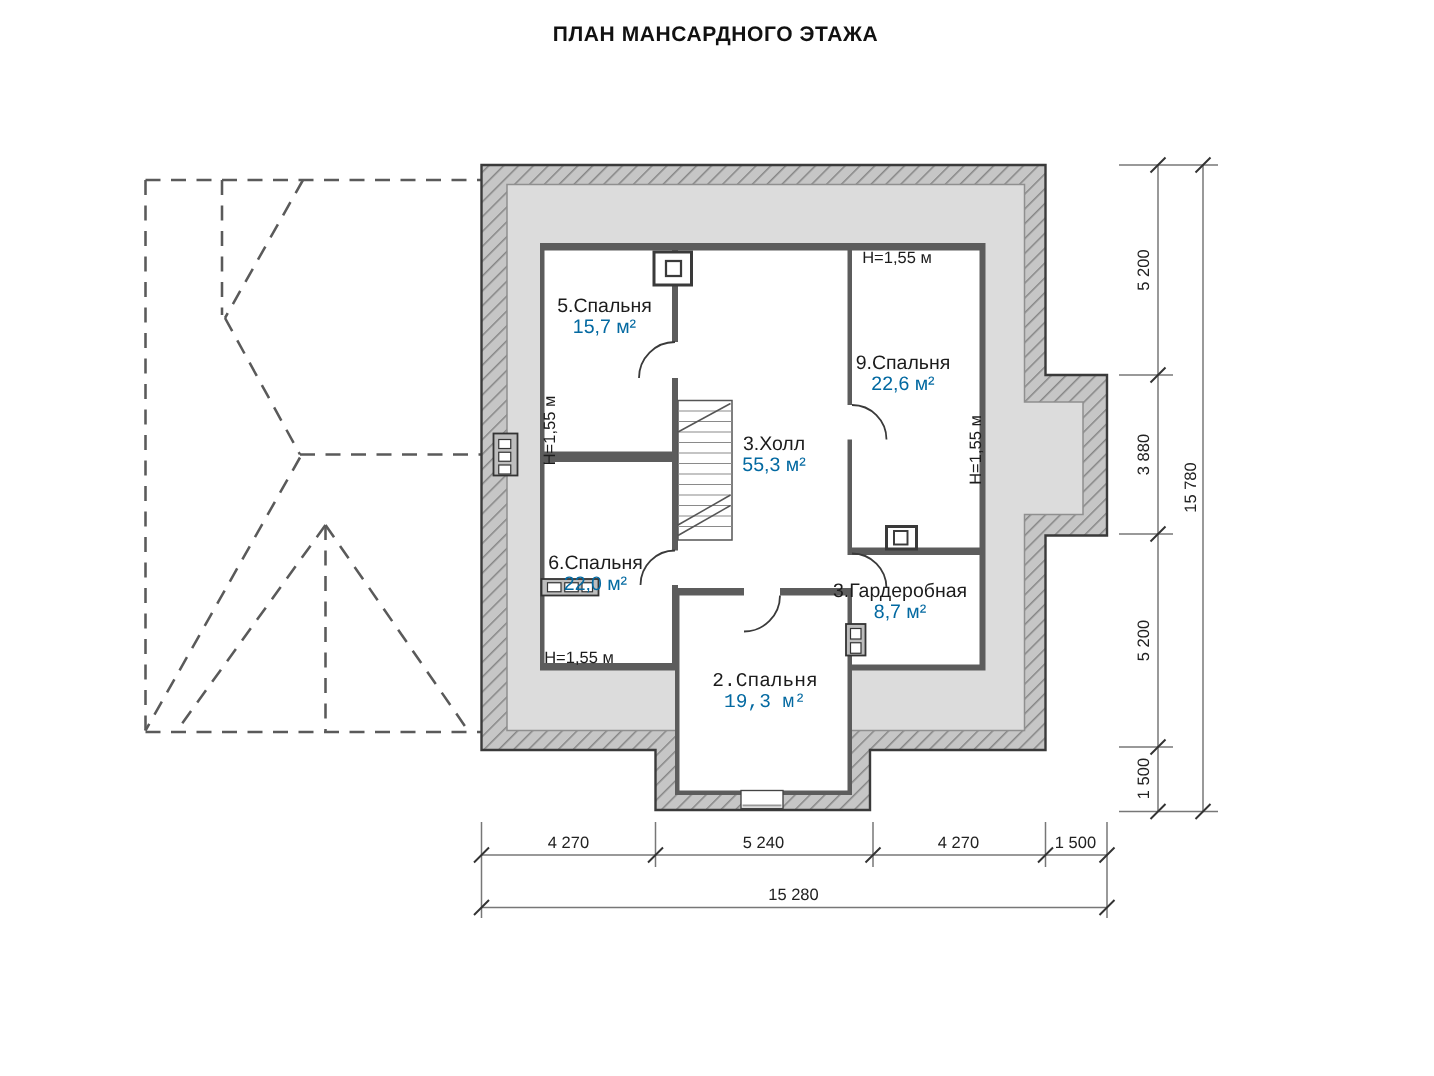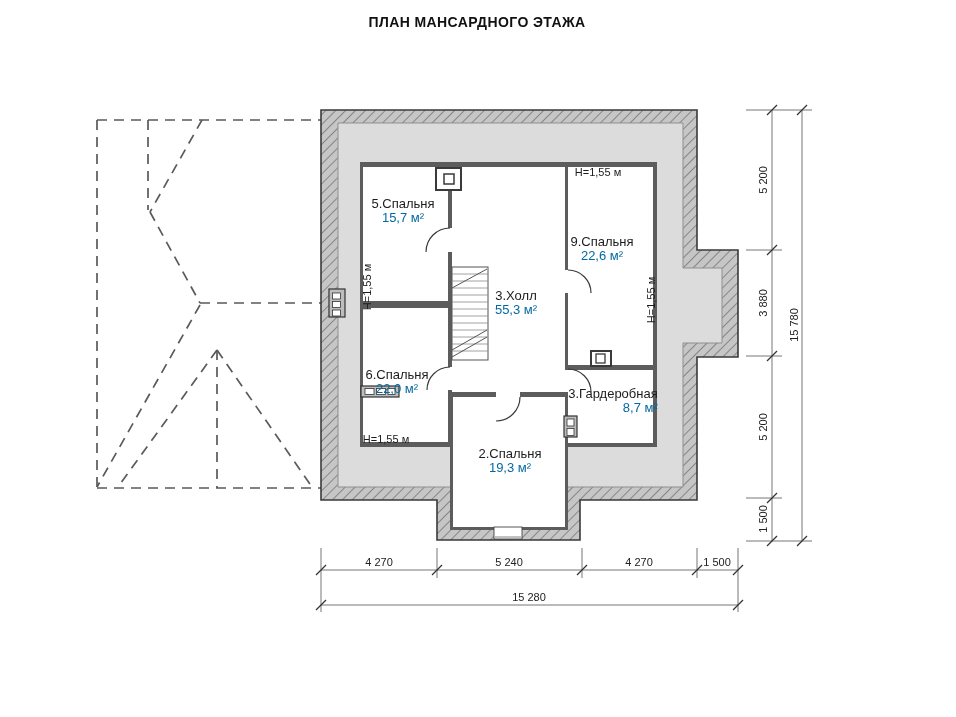--- a/index.html
+++ b/index.html
@@ -188,25 +188,25 @@
     <div class="area">22,6 м²</div>
   </div>
   <div class="lbl room-label" style="left:516px;top:303px;">
     <div>3.Холл</div>
     <div class="area">55,3 м²</div>
   </div>
   <div class="lbl room-label" style="left:397px;top:364px;margin-top:18px;">
     <div>6.Спальня</div>
     <div class="area">22,0 м²</div>
   </div>
-  <div class="lbl room-label" style="left:613px;top:401px;text-align:right;">
+  <div class="lbl room-label" style="left:600px;top:401px;">
     <div>3.Гардеробная</div>
     <div class="area">8,7 м²</div>
   </div>
-  <div class="lbl room-label" style="left:510px;top:461px;">
+  <div class="lbl room-label" style="left:510px;top:461px;font-family:Liberation Mono, monospace;">
     <div>2.Спальня</div>
     <div class="area">19,3 м²</div>
   </div>
 
   <div class="lbl hnote" style="left:598px;top:172px;">Н=1,55 м</div>
   <div class="lbl hnote vert" style="left:367px;top:287px;">Н=1,55 м</div>
   <div class="lbl hnote vert" style="left:651px;top:300px;">Н=1,55 м</div>
   <div class="lbl hnote" style="left:386px;top:439px;">Н=1,55 м</div>
 
   <div class="lbl dim vert" style="left:763px;top:180px;">5 200</div>

